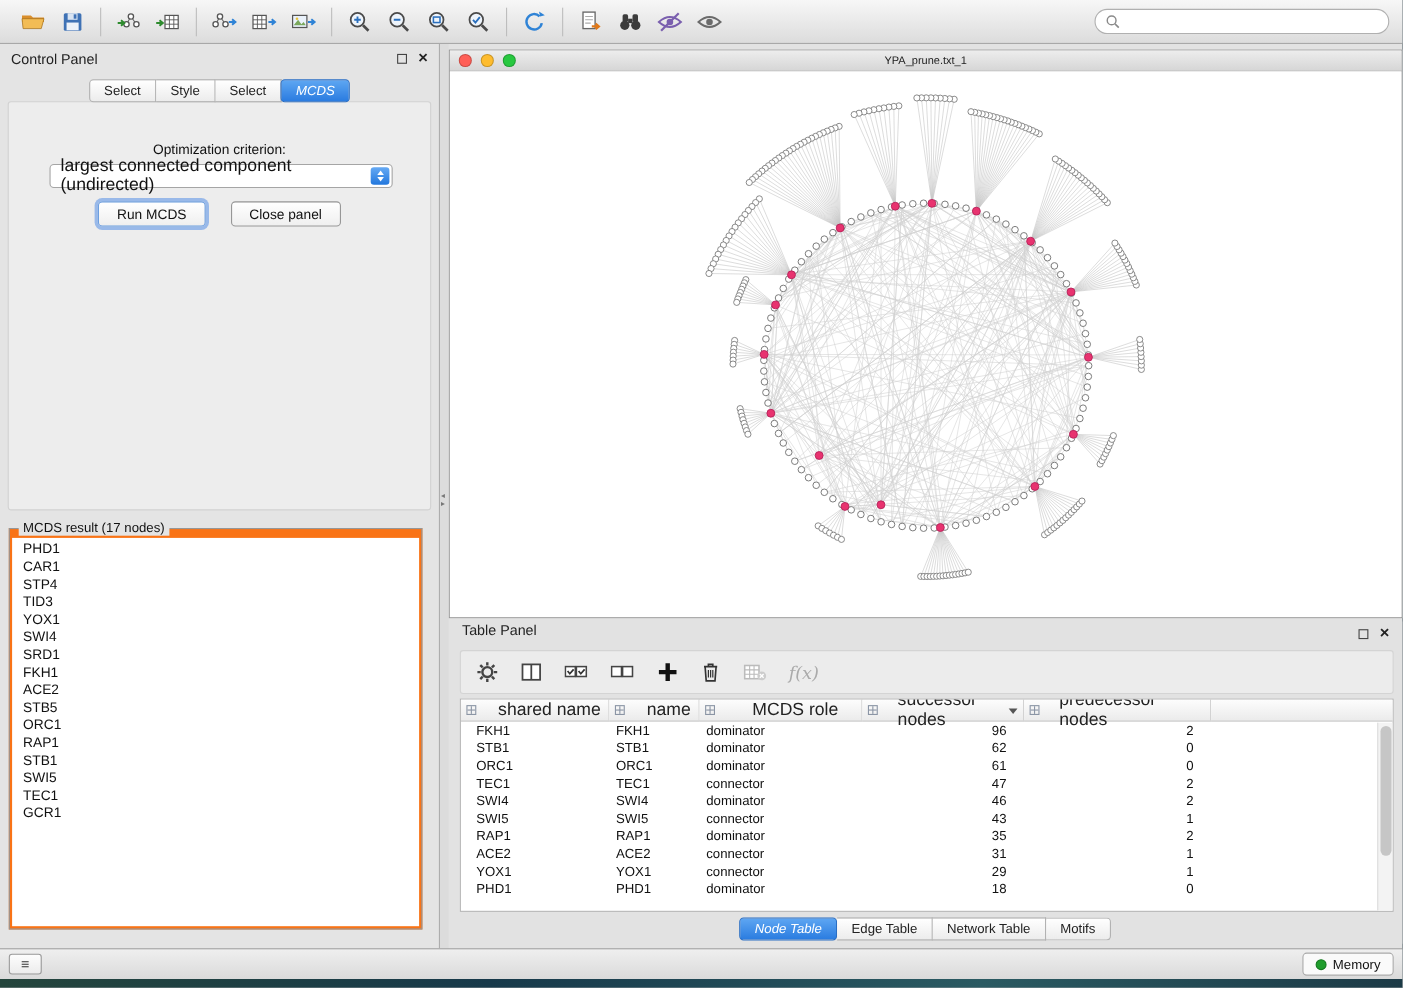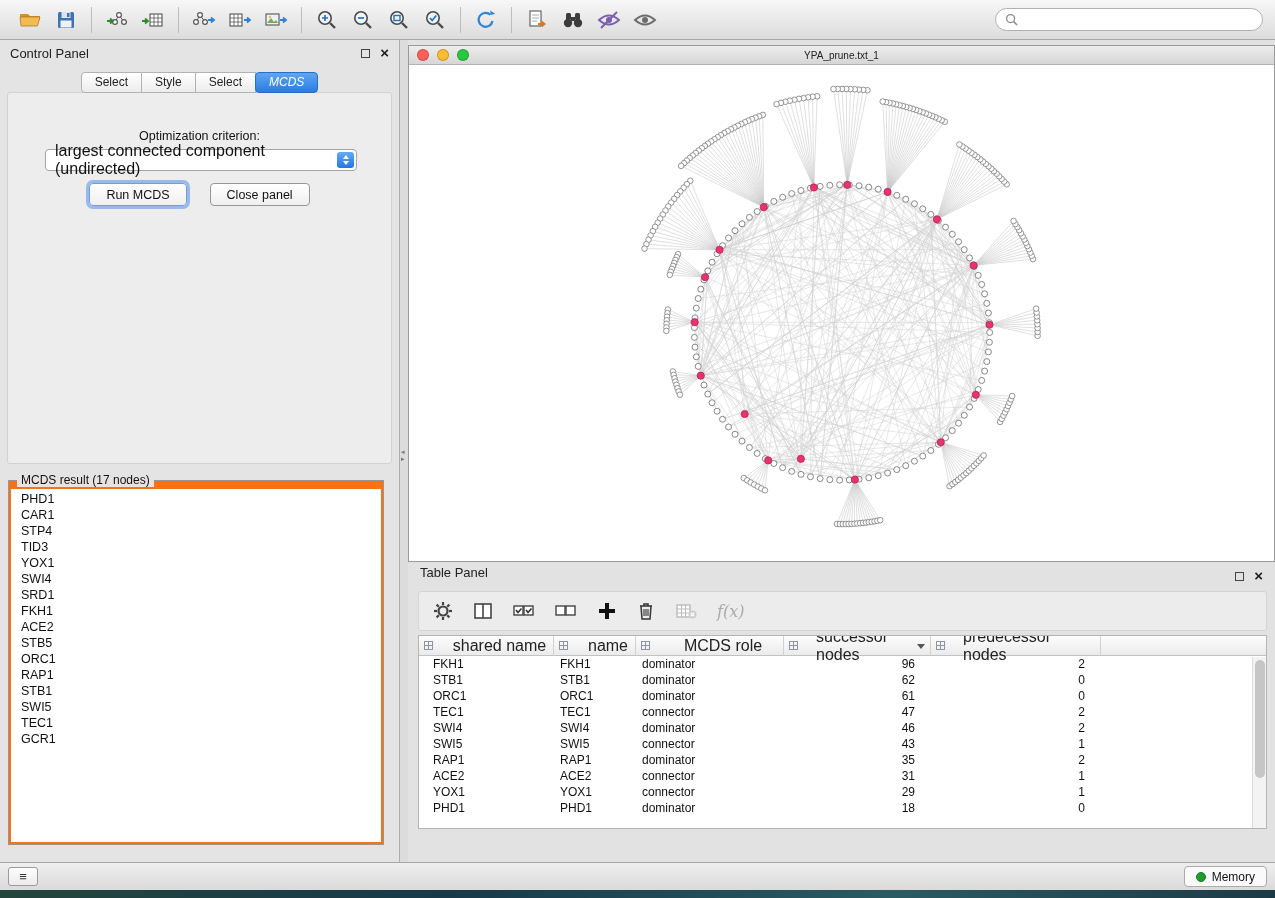--- a/index.html
+++ b/index.html
@@ -1318,20 +1318,26 @@
               <div class="td" style="width: 148px;">dominator</div>
               <div class="td num" style="width: 147px;">18</div>
               <div class="td num" style="width: 170px;">0</div>
             </div>
           </div>
         <div class="sb">
           <div class="sb-thumb"></div>
         </div>
       </div>
 
+      <div class="tbl-tabs cp-tabs-like" id="tbl-tabs" style="position:absolute;">
+          <div class="cp-tab sel">Node Table</div>
+          <div class="cp-tab">Edge Table</div>
+          <div class="cp-tab">Network Table</div>
+          <div class="cp-tab">Motifs</div>
+        </div>
     </div>
   </div>
 
   <div class="status-bar">
     <div class="menu-btn">
       <span>≡</span>
     </div>
     <div class="memory-btn">
       <span class="mem-dot"></span>
       <span>Memory</span>

